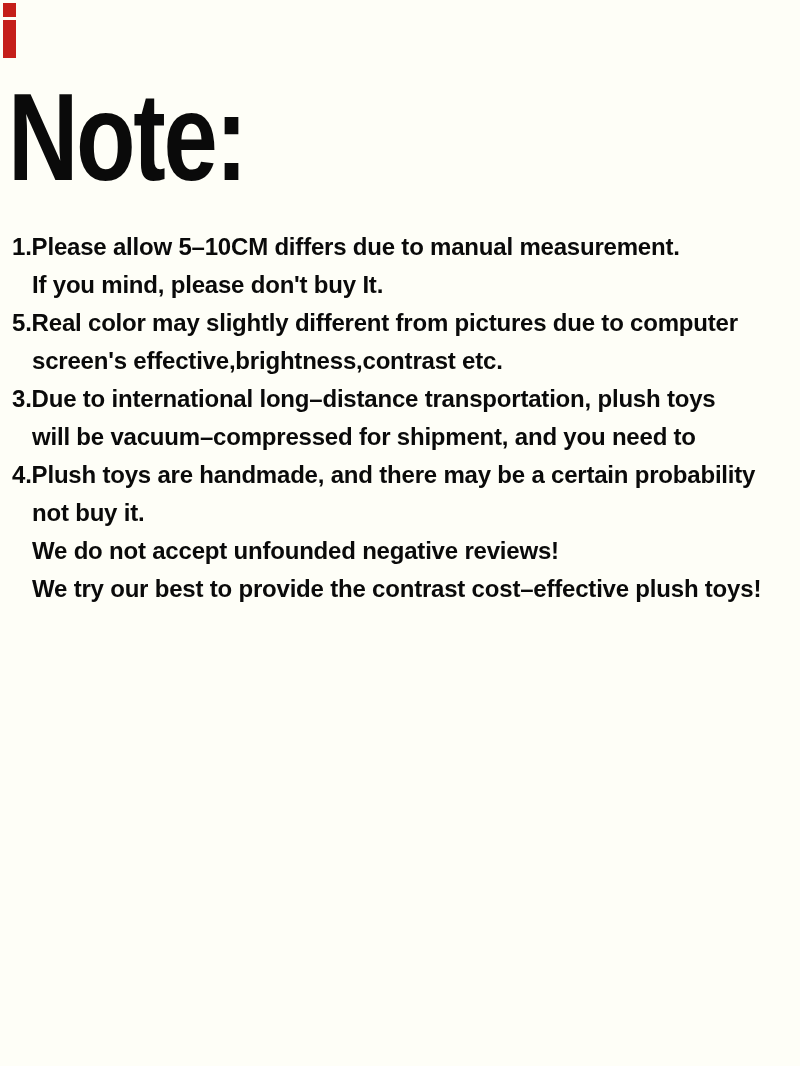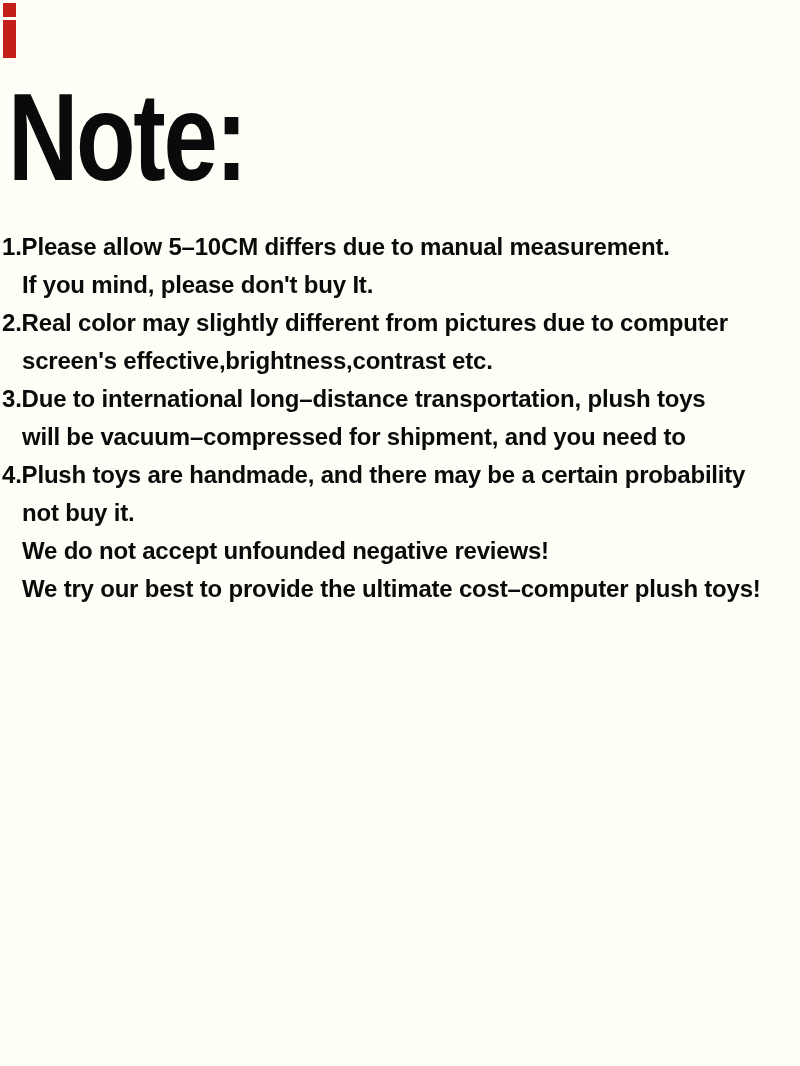--- a/index.html
+++ b/index.html
@@ -45,21 +45,21 @@
     line-height: 1;
     font-weight: 700;
     color: #0a0a0a;
     letter-spacing: -3px;
     transform: scaleX(0.78);
     transform-origin: 0 0;
     white-space: nowrap;
   }
   .lines {
     position: absolute;
-    left: 2px;
+    left: 12px;
     top: 228px;
     padding-left: 20px;
     font-size: 24px;
     line-height: 38px;
     font-weight: 700;
     color: #0a0a0a;
     letter-spacing: -0.2px;
     white-space: nowrap;
   }
   .line {
@@ -77,23 +77,23 @@
   <div>
     <div class="mark mark-a"></div>
     <div class="mark mark-b"></div>
   </div>
 
   <h1 class="heading">Note:</h1>
 
   <div class="lines">
     <div class="line num">1.Please allow 5–10CM differs due to manual measurement.</div>
     <div class="line">If you mind, please don't buy It.</div>
-    <div class="line num">2.Real color may slightly different from pictures due to computer</div>
+    <div class="line num">5.Real color may slightly different from pictures due to computer</div>
     <div class="line">screen's effective,brightness,contrast etc.</div>
     <div class="line num">3.Due to international long–distance transportation, plush toys</div>
     <div class="line">will be vacuum–compressed for shipment, and you need to</div>
     <div class="line num">4.Plush toys are handmade, and there may be a certain probability</div>
     <div class="line">not buy it.</div>
     <div class="line">We do not accept unfounded negative reviews!</div>
-    <div class="line">We try our best to provide the ultimate cost–computer plush toys!</div>
+    <div class="line">We try our best to provide the contrast cost–effective plush toys!</div>
   </div>
 
 </div>
 
 </body></html>

